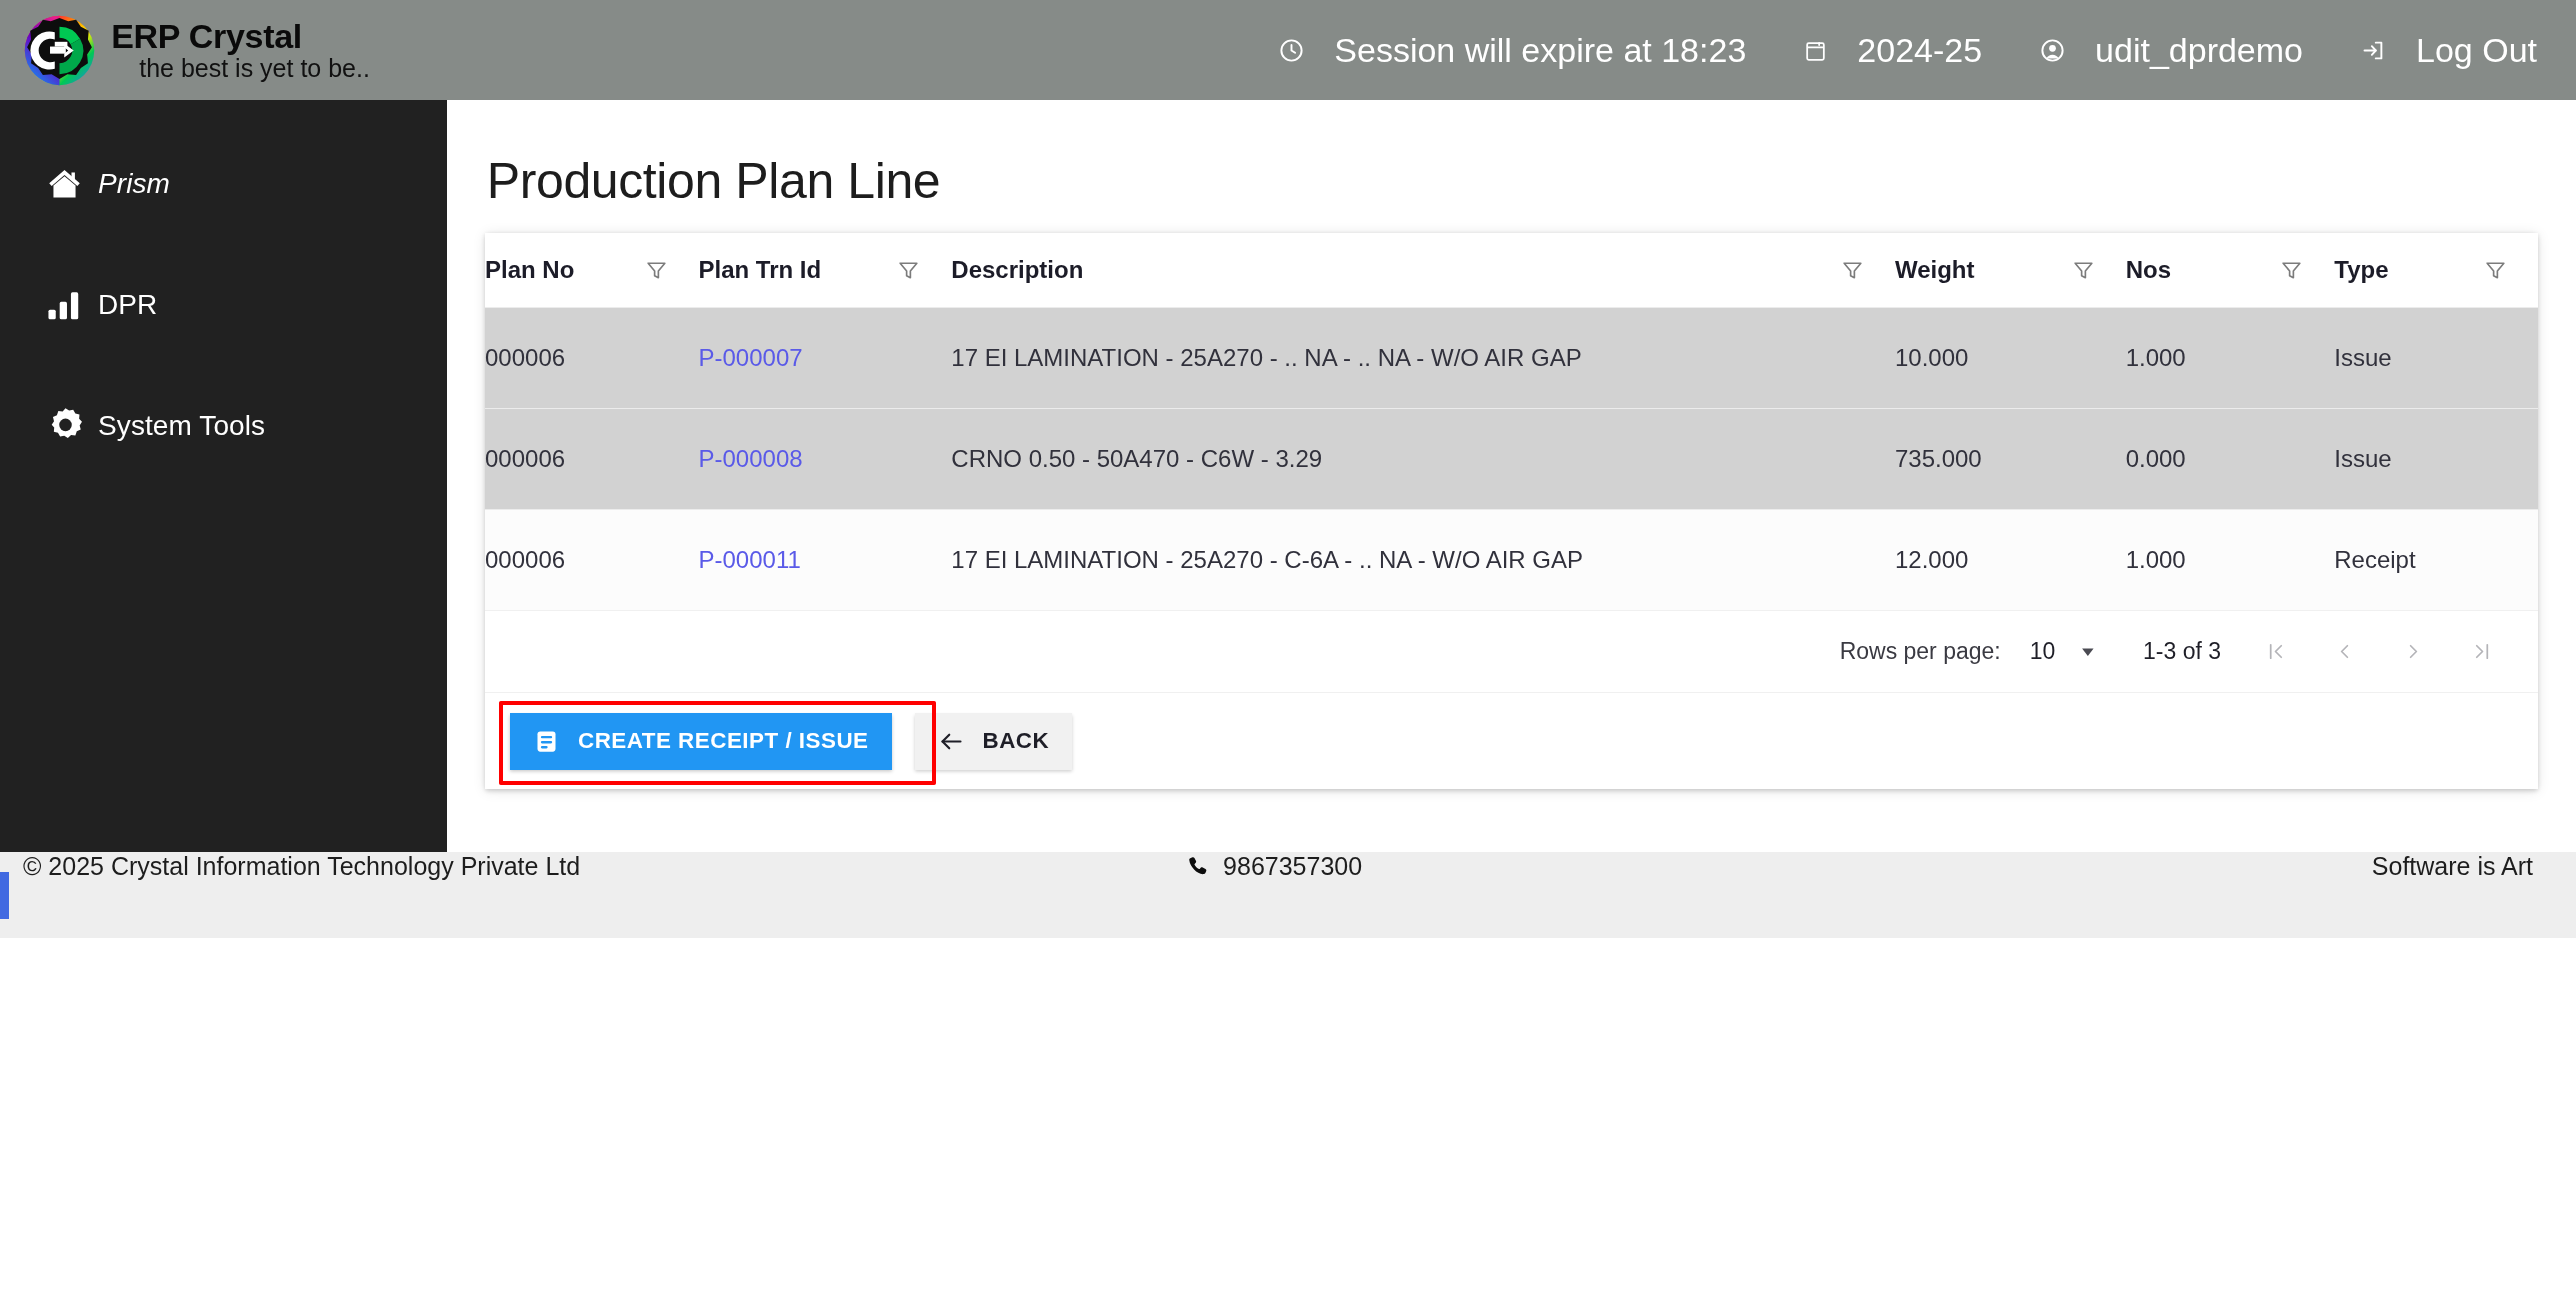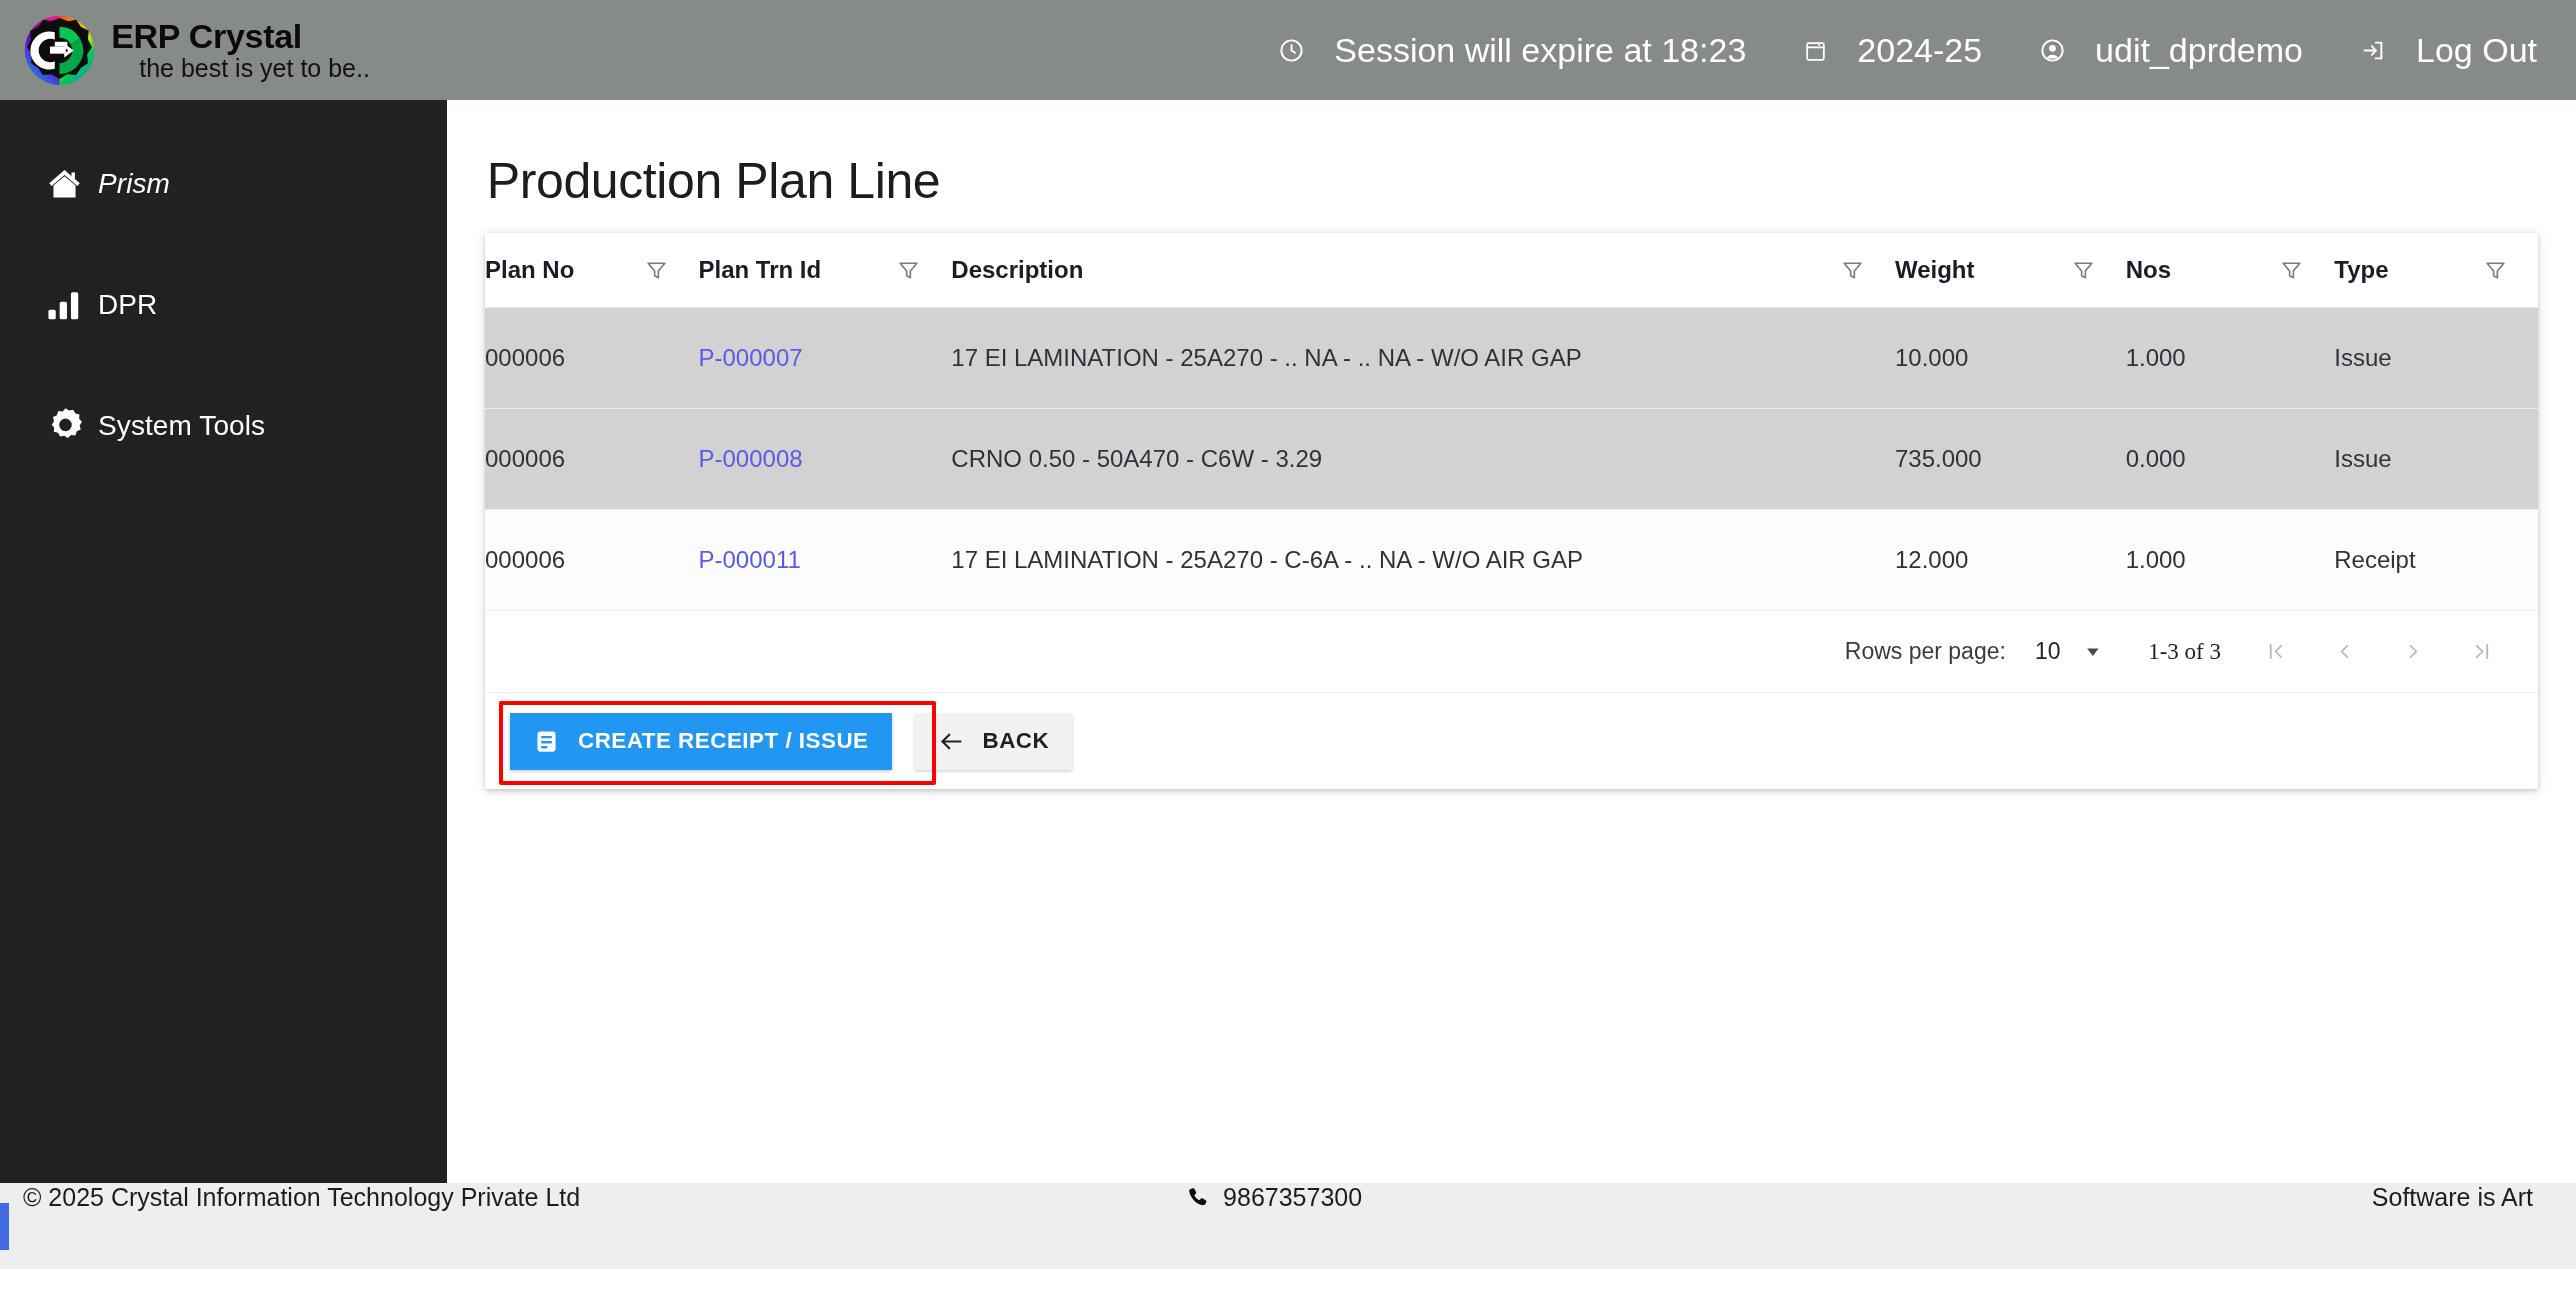--- a/index.html
+++ b/index.html
@@ -2,21 +2,21 @@
 <html style="font-size:14.3px"><head>
 <meta charset="utf-8">
 <style>
   * { box-sizing: border-box; margin: 0; padding: 0; }
   html, body {
     width: 2576px; height: 1299px;
     font-family: "Liberation Sans", sans-serif;
     background: #ffffff;
     overflow: hidden;
   }
-  .app { position: relative; width: 2576px; height: 1269px; display: flex; flex-direction: column; }
+  .app { position: relative; width: 2576px; height: 938px; display: flex; flex-direction: column; }
 
   
   .header {
     height: 100px; min-height: 100px;
     background: #868b88;
     display: flex; align-items: center;
     position: relative; z-index: 5;
   }
   .brand { display: flex; align-items: center; padding-left: 19.7px; width: 447px; }
   .logo { width: 79px; height: 79px; position: relative; flex: 0 0 79px; }
@@ -88,21 +88,21 @@
 
   
   .paginator {
     display: flex; align-items: center; justify-content: flex-end;
     padding: 27px 41px 27px 0; font-size: 23px; color: #2b2b33;
     background: #fff; border-top: 0.9px solid #f0f0f0;
   }
   .rpp-label { color: #3a3a42; }
   .rpp-value { margin-left: 29px; font-size: 23px; color: #1f1f28; }
   .rpp-caret { margin-left: 23px; display: flex; }
-  .range { margin-left: 45px; color: #1f1f28; font-family: Liberation Serif, serif; }
+  .range { margin-left: 45px; color: #1f1f28; }
   .pg-btn { margin-left: 39px; display: flex; align-items: center; justify-content: center; width: 30px; cursor: pointer; }
   .pg-btn:first-of-type { margin-left: 54px; }
 
   
   .actionbar {
     display: flex; align-items: center; gap: 23px;
     padding: 19.7px 0 19.7px 25px; background: #fff;
     border-top: 0.9px solid #f0f0f0; position: relative;
   }
   .btn {

